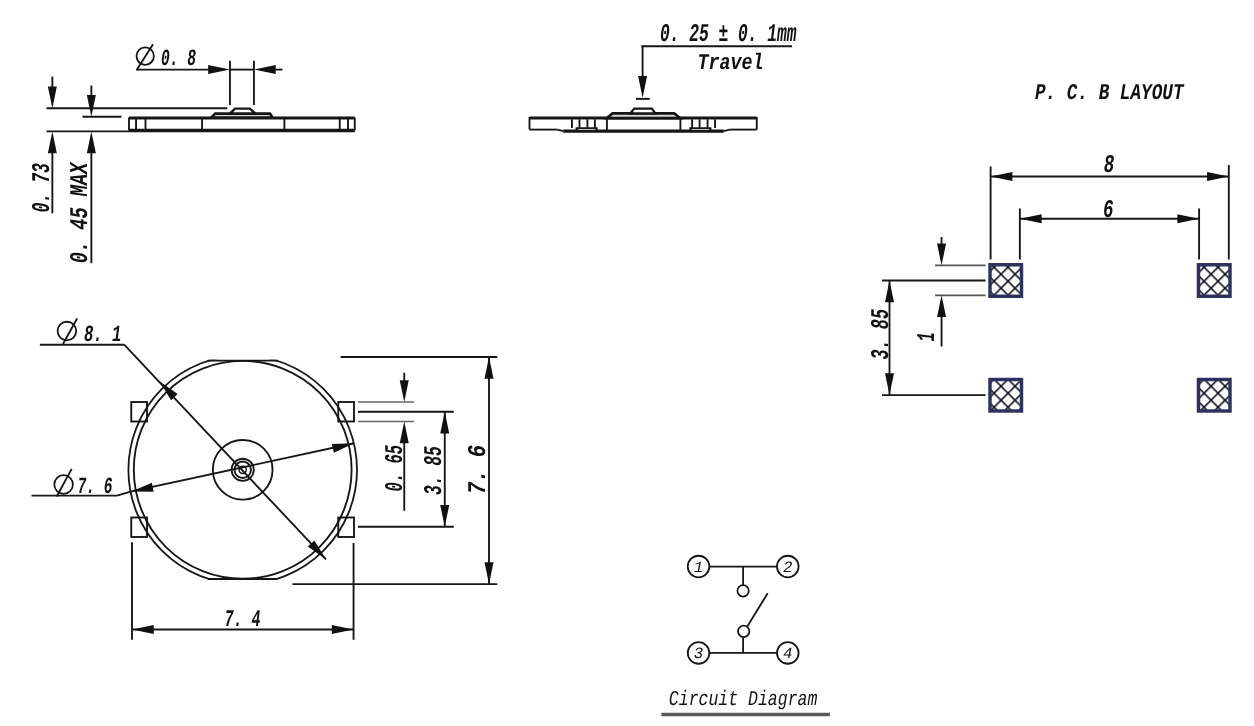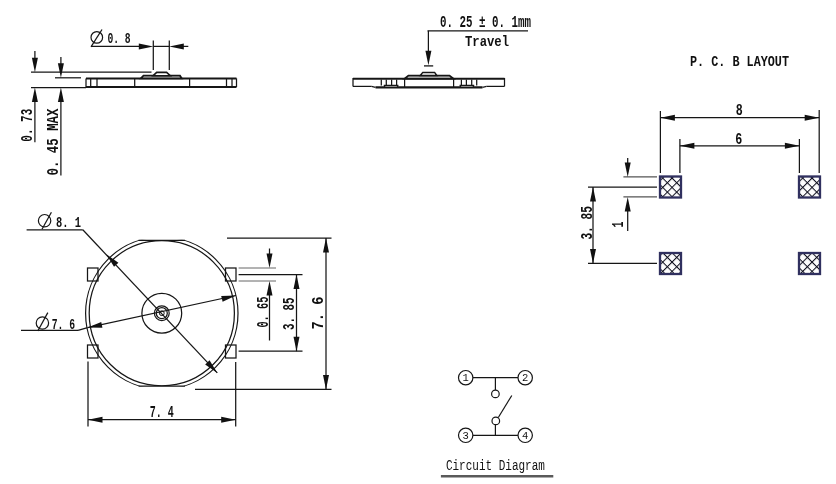--- a/index.html
+++ b/index.html
@@ -1,16 +1,16 @@
 <!DOCTYPE html>
 <html><head>
 <meta charset="utf-8">
 <style>
   html,body{margin:0;padding:0;background:#fff;}
-  #page{position:relative;width:836px;height:484px;background:#fff;overflow:hidden;}
+  #page{position:relative;width:836px;height:484px;background:#fff;overflow:hidden;font-style:italic;}
   svg{position:absolute;top:0;left:0;}
   text{font-family:"Liberation Mono",monospace;fill:#111;}
 </style>
 </head>
 <body>
 <div id="page">
 <svg width="836" height="484" viewBox="0 0 836 484">
 <defs>
   <path id="ah" d="M0,0 L-14.5,3 L-14.5,-3 Z" fill="#111"></path>
   <pattern id="xh" width="6.6" height="6.6" patternUnits="userSpaceOnUse" patternTransform="rotate(45)">

